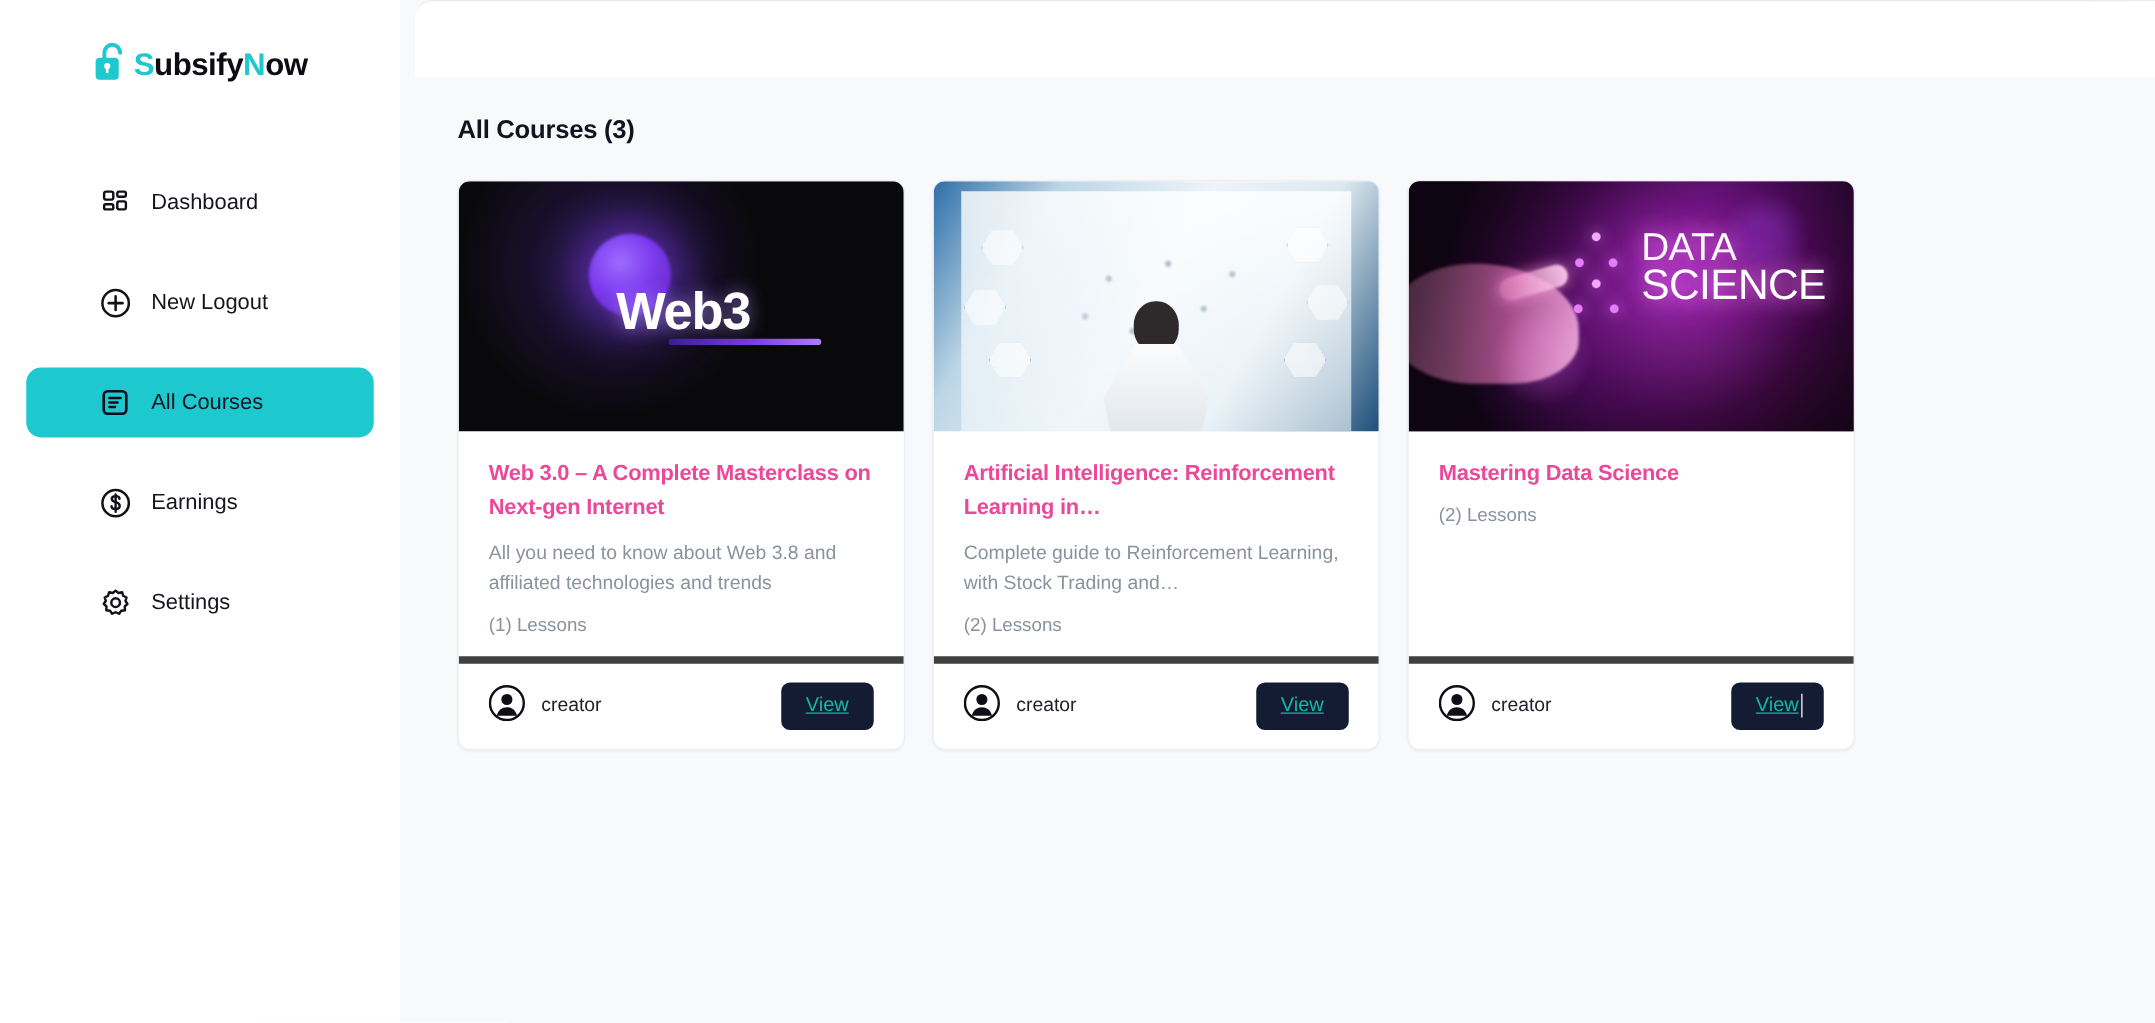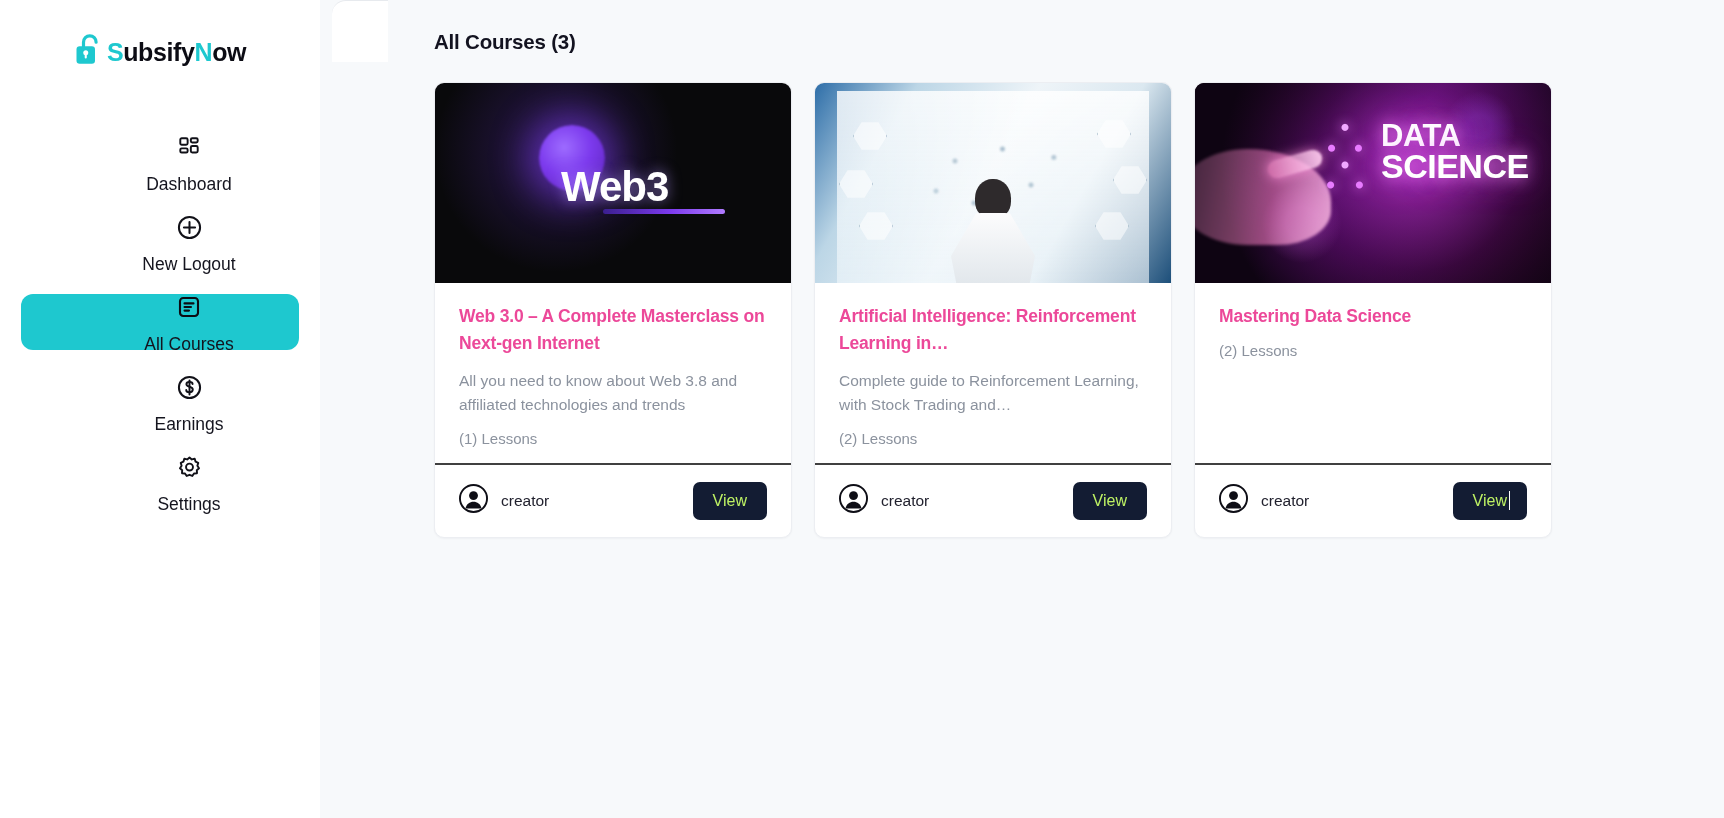--- a/index.html
+++ b/index.html
@@ -70,21 +70,20 @@
     gap: 16px;
     padding-left: 58px;
     margin-bottom: 24px;
     color: #14141e;
     font-size: 17.5px;
     cursor: pointer;
     background: transparent;
     border: none;
     text-align: left;
     font-family: "Liberation Sans", sans-serif;
-    flex-direction: column;
   }
   .nav-item:last-child { margin-bottom: 0; }
   .nav-item.active {
     background: #1ec8cf;
   }
   .nav-item .nav-icon {
     width: 26px;
     height: 26px;
     display: flex;
     align-items: center;
@@ -97,21 +96,21 @@
   }
   .nav-item.logout { margin-top: 18px; padding-left: 56px; }
 
   
   .main {
     flex: 1;
     height: 818px;
     background: #f7f9fb;
     position: relative;
     display: flex;
-    flex-direction: row;
+    flex-direction: column;
     overflow: hidden;
   }
 
   .topbar {
     height: 62px;
     min-height: 62px;
     background: #ffffff;
     border-top: 1px solid #e7eaee;
     border-top-left-radius: 14px;
     margin-left: 12px;
@@ -178,49 +177,50 @@
     line-height: 1.5;
     margin-bottom: 14px;
   }
 
   .card-lessons {
     font-size: 15px;
     color: #8b929e;
   }
 
   .card-footer {
-    border-top: 2px solid #404040;
+    border-top: 6px solid #404040;
     height: 74px;
     display: flex;
     align-items: center;
     justify-content: space-between;
     padding: 0 24px;
   }
 
   .creator {
     display: flex;
     align-items: center;
     gap: 13px;
   }
   .creator-name {
     font-size: 15.5px;
     color: #21212e;
   }
 
   .view-btn {
     background: #131c33;
-    color: #bef264;
+    color: #14b8a6;
     border: none;
     border-radius: 7px;
     font-size: 16px;
     font-family: "Liberation Sans", sans-serif;
     padding: 11px 20px;
     cursor: pointer;
     line-height: 1;
     position: relative;
+    text-decoration: underline;
   }
   .view-btn.focused::after {
     content: "";
     position: absolute;
     right: 17px;
     top: 9px;
     width: 1.5px;
     height: 19px;
     background: #ffffff;
   }
@@ -354,21 +354,21 @@
     background: linear-gradient(90deg, rgba(255,140,205,0.5), rgba(255,205,240,0.95));
     border-radius: 12px;
     transform: rotate(-16deg);
     filter: blur(0.8px);
     box-shadow: 0 0 12px rgba(255,150,220,0.75);
   }
   .tn-ds .ds-text {
     position: absolute;
     left: 186px; top: 38px;
     color: #ffffff;
-    font-weight: 700;
+    font-weight: 400;
     font-size: 31px;
     line-height: 0.95;
     letter-spacing: -0.5px;
     text-shadow: 0 0 16px rgba(255,140,255,0.9), 0 0 34px rgba(220,90,255,0.7);
     font-family: "Liberation Sans", sans-serif;
   }
   .tn-ds .ds-text .l2 { font-size: 34px; display: block; }
 </style>
 </head>
 <body>

